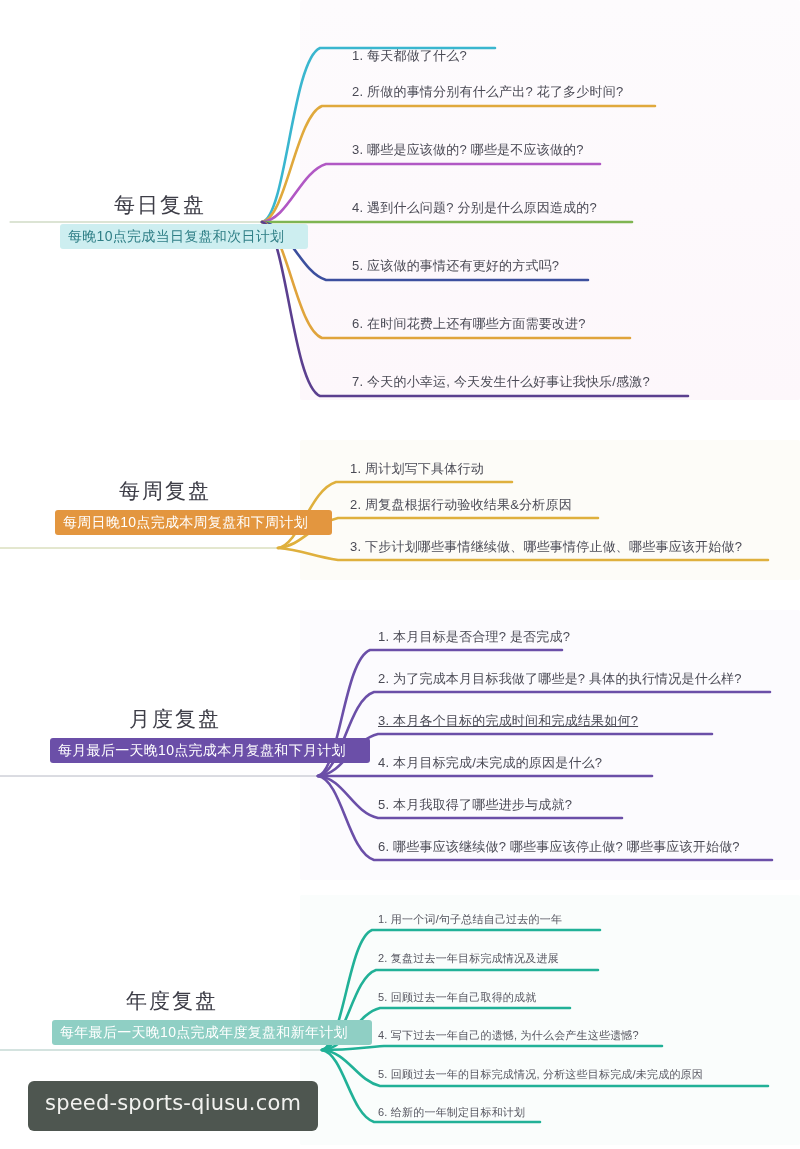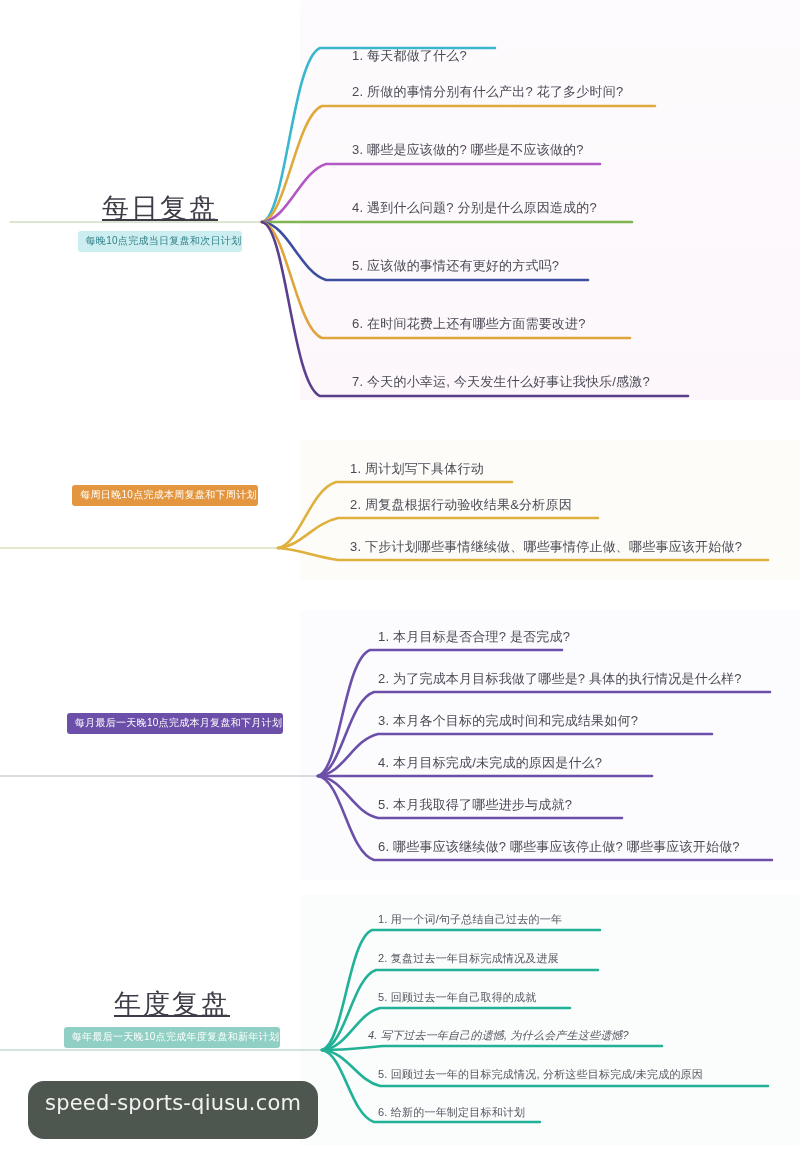--- a/index.html
+++ b/index.html
@@ -13,47 +13,47 @@
 
   
   .panel{position:absolute;border-radius:2px;}
 
   
   .branches{position:absolute;left:0;top:0;width:800px;height:1149px;pointer-events:none;}
 
   
   .node{position:absolute;text-align:center;}
   .node-title{
-    font-size:27px;color:#3d3d47;letter-spacing:2px;font-weight:500;
-    white-space:nowrap;line-height:1.2;text-decoration:underline;
+    font-size:21px;color:#3d3d47;letter-spacing:2px;font-weight:500;
+    white-space:nowrap;line-height:1.2;
   }
   .node-badge{
     display:inline-block;margin-top:7px;
-    font-size:10px;line-height:1;padding:5px 1px 6px 8px;
+    font-size:14px;line-height:1;padding:5px 24px 6px 8px;
     border-radius:3px;white-space:nowrap;letter-spacing:0.3px;text-align:center;
   }
   .badge-daily{background:#cdeef0;color:#2f7f86;}
   .badge-weekly{background:#e3963f;color:#ffffff;}
   .badge-monthly{background:#6b4fa8;color:#ffffff;}
   .badge-annual{background:#8fcfc4;color:#ffffff;}
 
   
   .leaf{
     position:absolute;white-space:nowrap;
     font-size:13px;color:#4a4a55;line-height:1.2;
     letter-spacing:0.2px;
   }
   .leaf.small{font-size:11px;color:#55555f;}
 
   
   .watermark{
     position:absolute;left:28px;top:1081px;
     background:#4e5650;color:#f2f2ef;
     font-size:21px;letter-spacing:.2px;
-    padding:10px 17px 24px 17px;border-radius:16px;
+    padding:10px 17px 16px 17px;border-radius:6px;
     font-family:"DejaVu Sans",sans-serif;
   }
 </style>
 </head>
 <body>
 
 <div class="canvas">
 
   <div class="panel" style="left:300px;top:0px;width:500px;height:400px;background:linear-gradient(180deg,#fdfbfd 0%,#fdf7fb 100%);"></div>
   <div class="panel" style="left:300px;top:440px;width:500px;height:140px;background:#fdfcf8;"></div>
@@ -101,42 +101,44 @@
   </div>
   <div class="leaf" style="left:352px;top:40px;margin-top:8px;">1. 每天都做了什么?</div>
   <div class="leaf" style="left:352px;top:84px;">2. 所做的事情分别有什么产出? 花了多少时间?</div>
   <div class="leaf" style="left:352px;top:142px;">3. 哪些是应该做的? 哪些是不应该做的?</div>
   <div class="leaf" style="left:352px;top:200px;">4. 遇到什么问题? 分别是什么原因造成的?</div>
   <div class="leaf" style="left:352px;top:258px;">5. 应该做的事情还有更好的方式吗?</div>
   <div class="leaf" style="left:352px;top:316px;">6. 在时间花费上还有哪些方面需要改进?</div>
   <div class="leaf" style="left:352px;top:374px;text-align:right;">7. 今天的小幸运, 今天发生什么好事让我快乐/感激?</div>
 
   <div class="node" style="left:55px;top:478px;width:220px;">
+    <div class="node-title">每周复盘</div>
     <div class="node-badge badge-weekly">每周日晚10点完成本周复盘和下周计划</div>
   </div>
   <div class="leaf" style="left:350px;top:461px;">1. 周计划写下具体行动</div>
   <div class="leaf" style="left:350px;top:497px;">2. 周复盘根据行动验收结果&amp;分析原因</div>
   <div class="leaf" style="left:350px;top:539px;">3. 下步计划哪些事情继续做、哪些事情停止做、哪些事应该开始做?</div>
 
   <div class="node" style="left:50px;top:706px;width:250px;">
+    <div class="node-title">月度复盘</div>
     <div class="node-badge badge-monthly">每月最后一天晚10点完成本月复盘和下月计划</div>
   </div>
   <div class="leaf" style="left:378px;top:629px;text-align:right;">1. 本月目标是否合理? 是否完成?</div>
   <div class="leaf" style="left:378px;top:671px;">2. 为了完成本月目标我做了哪些是? 具体的执行情况是什么样?</div>
-  <div class="leaf" style="left:378px;top:713px;">3. 本月各个目标的完成时间和完成结果如何?</div>
+  <div class="leaf" style="left:378px;top:713px;text-decoration:underline;">3. 本月各个目标的完成时间和完成结果如何?</div>
   <div class="leaf" style="left:378px;top:755px;">4. 本月目标完成/未完成的原因是什么?</div>
   <div class="leaf" style="left:378px;top:797px;">5. 本月我取得了哪些进步与成就?</div>
   <div class="leaf" style="left:378px;top:839px;">6. 哪些事应该继续做? 哪些事应该停止做? 哪些事应该开始做?</div>
 
   <div class="node" style="left:52px;top:988px;width:240px;">
     <div class="node-title">年度复盘</div>
     <div class="node-badge badge-annual">每年最后一天晚10点完成年度复盘和新年计划</div>
   </div>
   <div class="leaf small" style="left:378px;top:913px;">1. 用一个词/句子总结自己过去的一年</div>
   <div class="leaf small" style="left:378px;top:952px;">2. 复盘过去一年目标完成情况及进展</div>
   <div class="leaf small" style="left:378px;top:991px;">5. 回顾过去一年自己取得的成就</div>
-  <div class="leaf small" style="left:368px;top:1029px;font-style:italic;">4. 写下过去一年自己的遗憾, 为什么会产生这些遗憾?</div>
+  <div class="leaf small" style="left:378px;top:1029px;">4. 写下过去一年自己的遗憾, 为什么会产生这些遗憾?</div>
   <div class="leaf small" style="left:378px;top:1068px;">5. 回顾过去一年的目标完成情况, 分析这些目标完成/未完成的原因</div>
   <div class="leaf small" style="left:378px;top:1106px;">6. 给新的一年制定目标和计划</div>
 
   <div class="watermark">speed-sports-qiusu.com</div>
 
 </div>
 
 </body></html>

